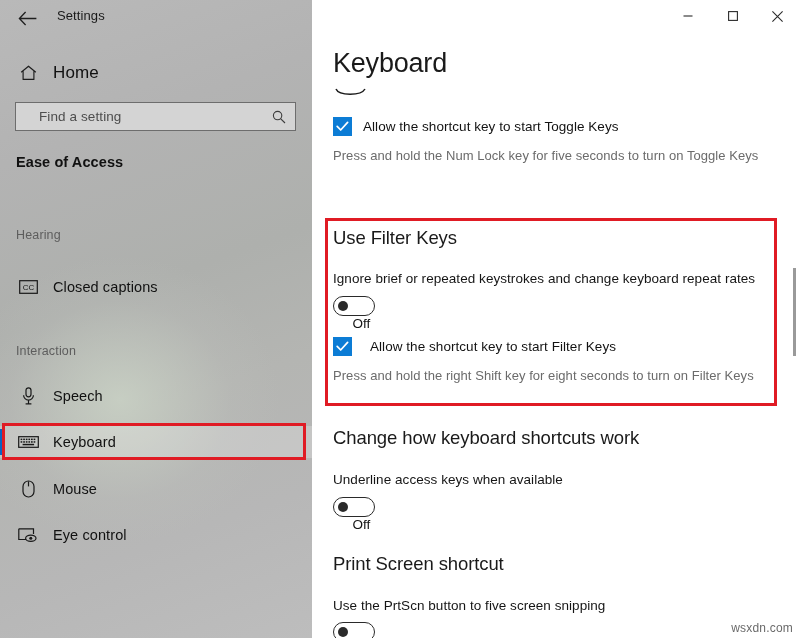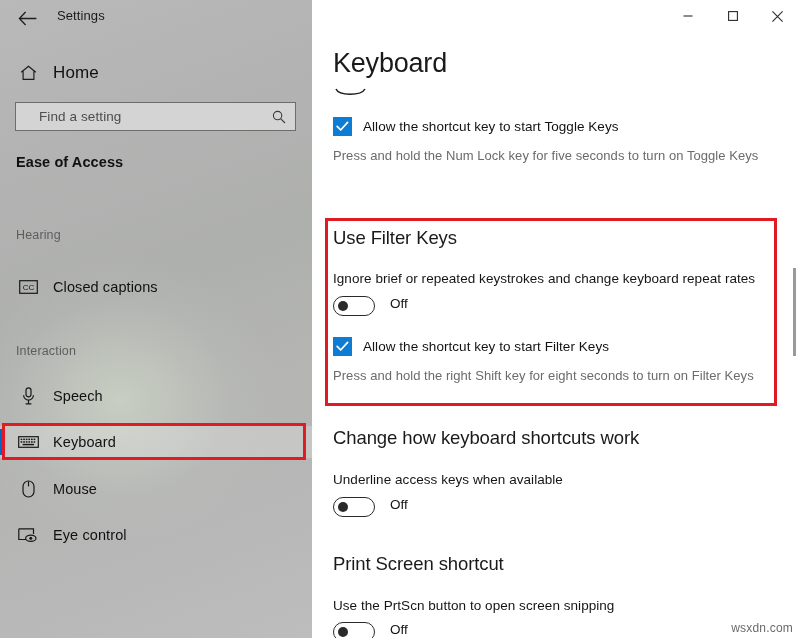--- a/index.html
+++ b/index.html
@@ -140,21 +140,21 @@
 
   .sec-head {
     position: absolute;
     font-size: 18.5px; color: #1a1a1a; letter-spacing: -.1px;
   }
   .sec-desc {
     position: absolute;
     font-size: 13.5px; color: #151515; letter-spacing: .05px;
   }
 
-  .toggle-row { position: absolute; display: flex; align-items: flex-start; }
+  .toggle-row { position: absolute; display: flex; align-items: center; flex-direction: column; }
   .toggle {
     width: 42px; height: 20px; border-radius: 10px;
     border: 1.6px solid #2a2a2a; background: #ffffff;
     position: relative; flex: 0 0 auto;
   }
   .toggle .knob {
     position: absolute; left: 4px; top: 50%;
     transform: translateY(-50%);
     width: 10px; height: 10px; border-radius: 50%;
     background: #2a2a2a;
@@ -336,41 +336,41 @@
     <div class="sec-head" style="left:21px; top:227px;">Use Filter Keys</div>
     <div class="sec-desc" style="left:21px; top:271px;">Ignore brief or repeated keystrokes and change keyboard repeat rates</div>
 
     <div class="toggle-row" style="left:21px; top:296px;">
       <span class="toggle">
         <span class="knob"></span>
       </span>
       <span class="toggle-state">Off</span>
     </div>
 
-    <div class="check-row" style="top:337px; width:440px;">
+    <div class="check-row" style="top:337px; width:440px;gap:7px;">
       <span class="checkbox">
         <svg width="13" height="11" viewBox="0 0 13 11">
           <path d="M1.2 5.4 L4.7 9 L11.6 1.4" fill="none" stroke="#ffffff" stroke-width="1.7" stroke-linecap="round" stroke-linejoin="round"></path>
         </svg>
       </span>
       <span class="check-label">Allow the shortcut key to start Filter Keys</span>
     </div>
     <div class="hint" style="top:366px; width:455px;">Press and hold the right Shift key for eight seconds to turn on Filter Keys</div>
 
     <div class="sec-head" style="left:21px; top:427px;">Change how keyboard shortcuts work</div>
     <div class="sec-desc" style="left:21px; top:472px;">Underline access keys when available</div>
     <div class="toggle-row" style="left:21px; top:497px;">
       <span class="toggle">
         <span class="knob"></span>
       </span>
       <span class="toggle-state">Off</span>
     </div>
 
     <div class="sec-head" style="left:21px; top:553px;">Print Screen shortcut</div>
-    <div class="sec-desc" style="left:21px; top:598px;">Use the PrtScn button to open screen snipping</div>
+    <div class="sec-desc" style="left:21px; top:598px;">Use the PrtScn button to five screen snipping</div>
     <div class="toggle-row" style="left:21px; top:622px;">
       <span class="toggle">
         <span class="knob"></span>
       </span>
       <span class="toggle-state">Off</span>
     </div>
 
     <div class="scrollbar-track">
       <div class="scrollbar-thumb" style="top:232px; right:1px;"></div>
     </div>

